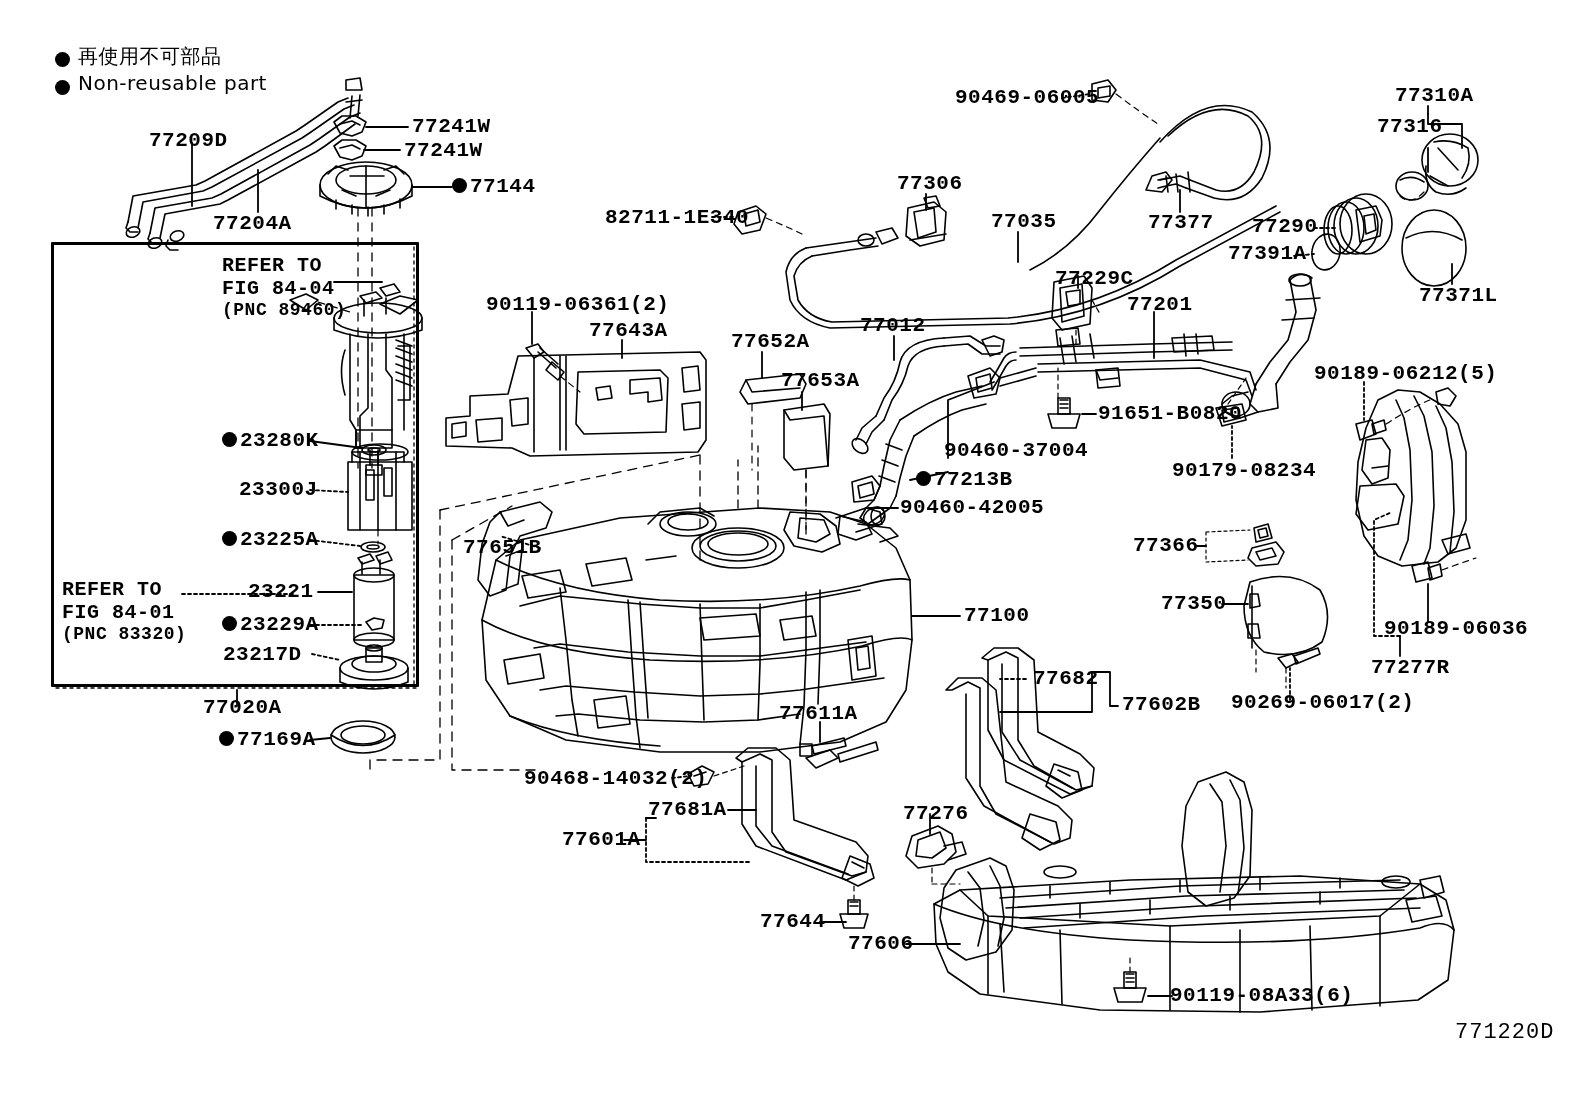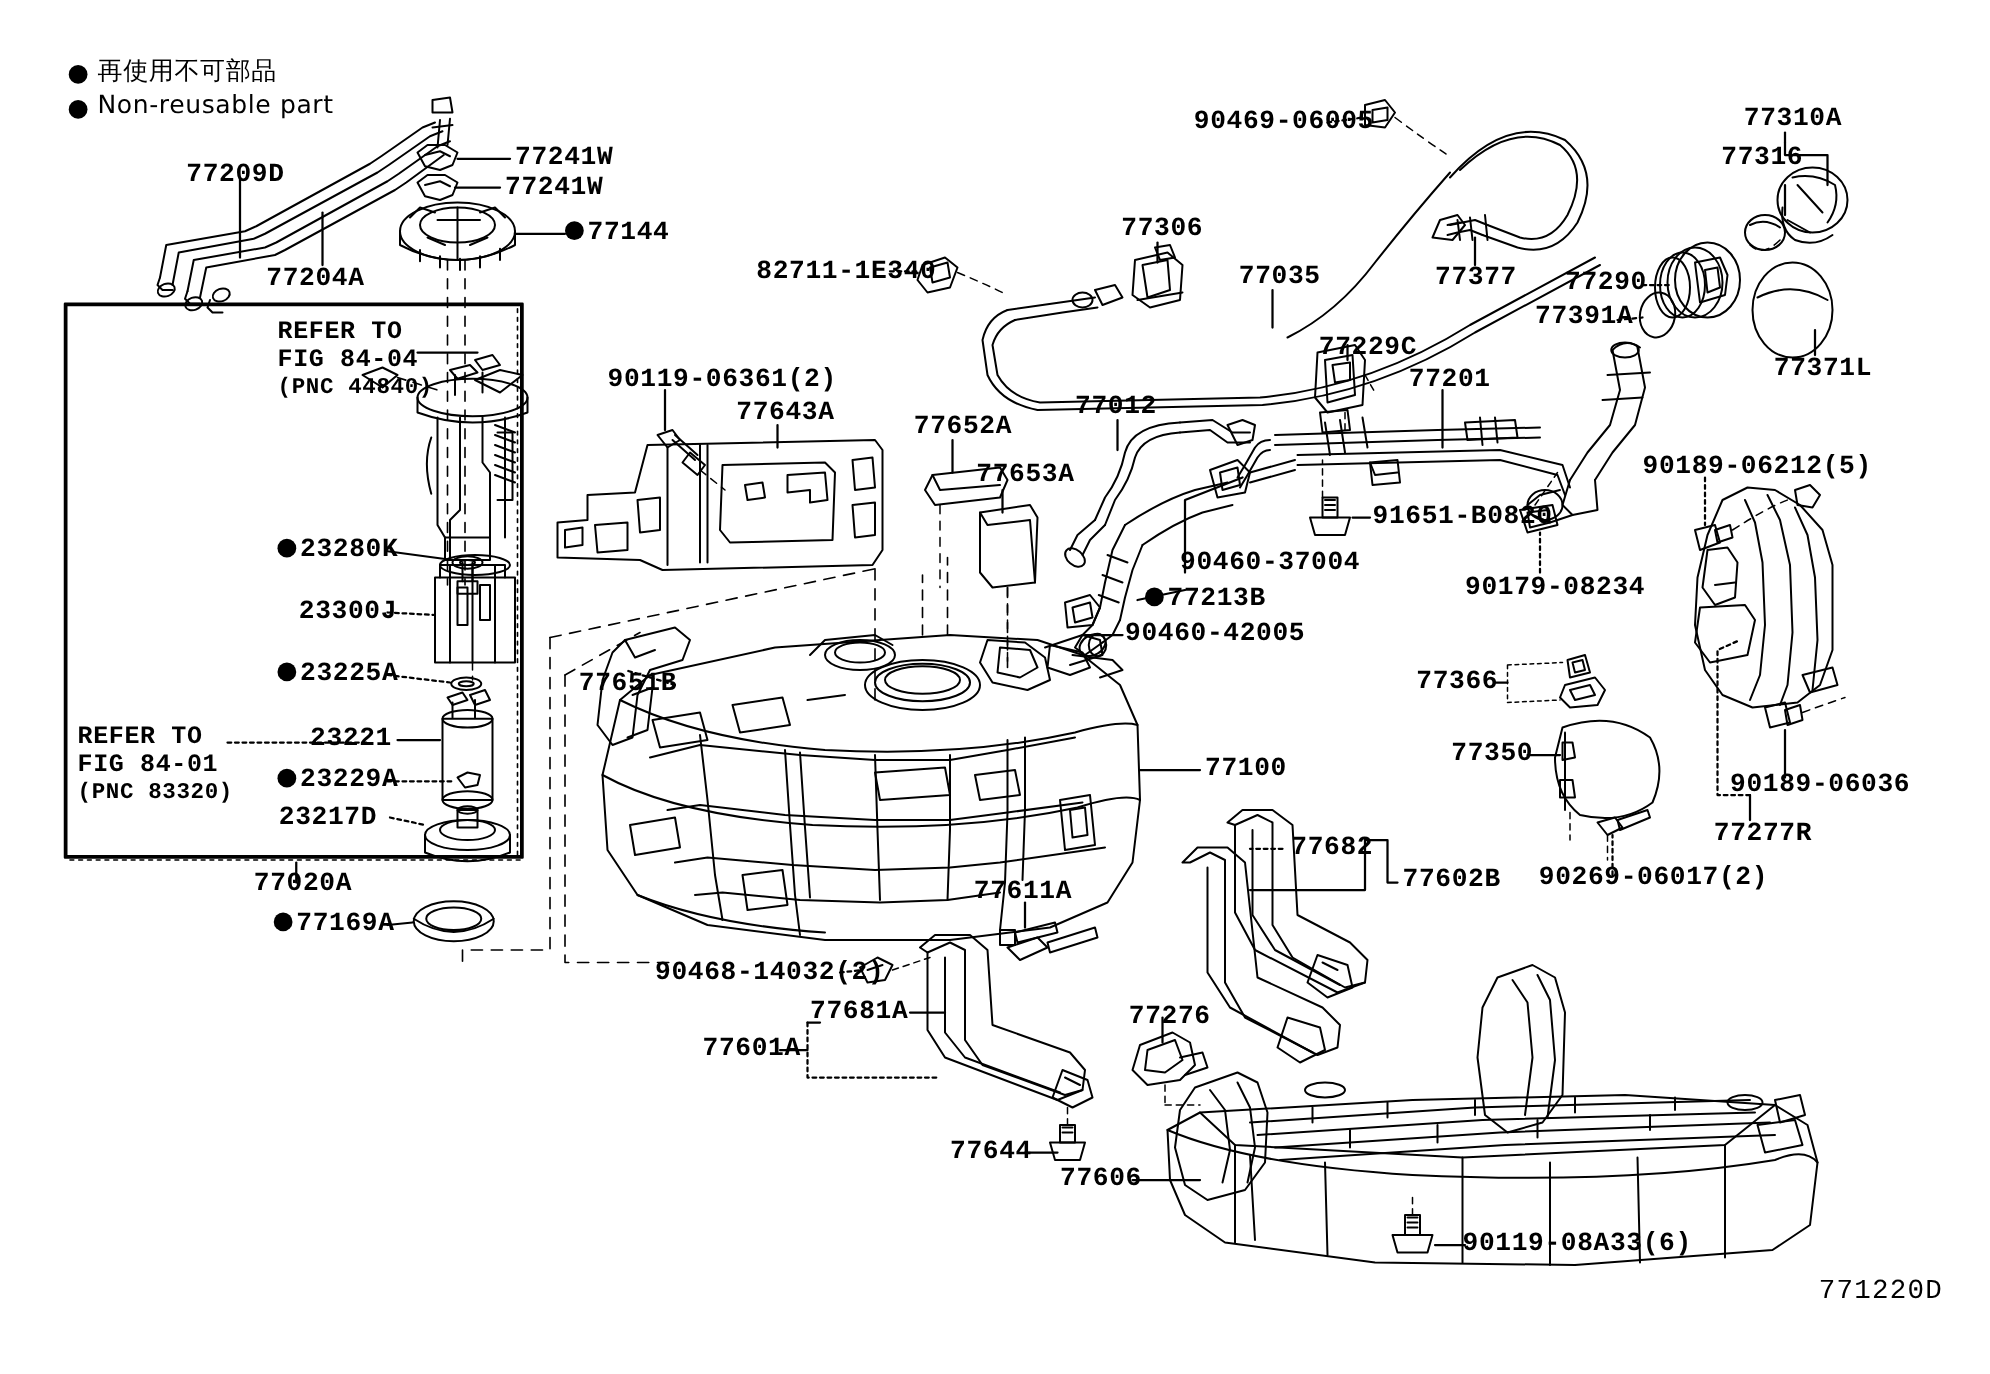--- a/index.html
+++ b/index.html
@@ -576,21 +576,21 @@
   <div class="lbl" style="left:213px; top:213px;">77204A</div>
   <div class="lbl" style="left:412px; top:116px;">77241W</div>
   <div class="lbl" style="left:404px; top:140px;">77241W</div>
   <div class="lbl" style="left:452px; top:176px;"><span class="dot"></span><span>77144</span></div>
 
   <div class="inset-box" style="left:52px; top:243px; width:366px; height:443px;"></div>
 
   <div class="lbl refer" style="left:222px; top:254px;">
     <div>REFER TO</div>
     <div>FIG 84-04</div>
-    <div class="pnc">(PNC 44840)</div>
+    <div class="pnc">(PNC 89460)</div>
   </div>
 
   <div class="lbl" style="left:222px; top:430px;"><span class="dot"></span><span>23280K</span></div>
   <div class="lbl" style="left:239px; top:479px;">23300J</div>
   <div class="lbl" style="left:222px; top:529px;"><span class="dot"></span><span>23225A</span></div>
 
   <div class="lbl refer" style="left:62px; top:578px;">
     <div>REFER TO</div>
     <div>FIG 84-01</div>
     <div class="pnc">(PNC 83320)</div>

